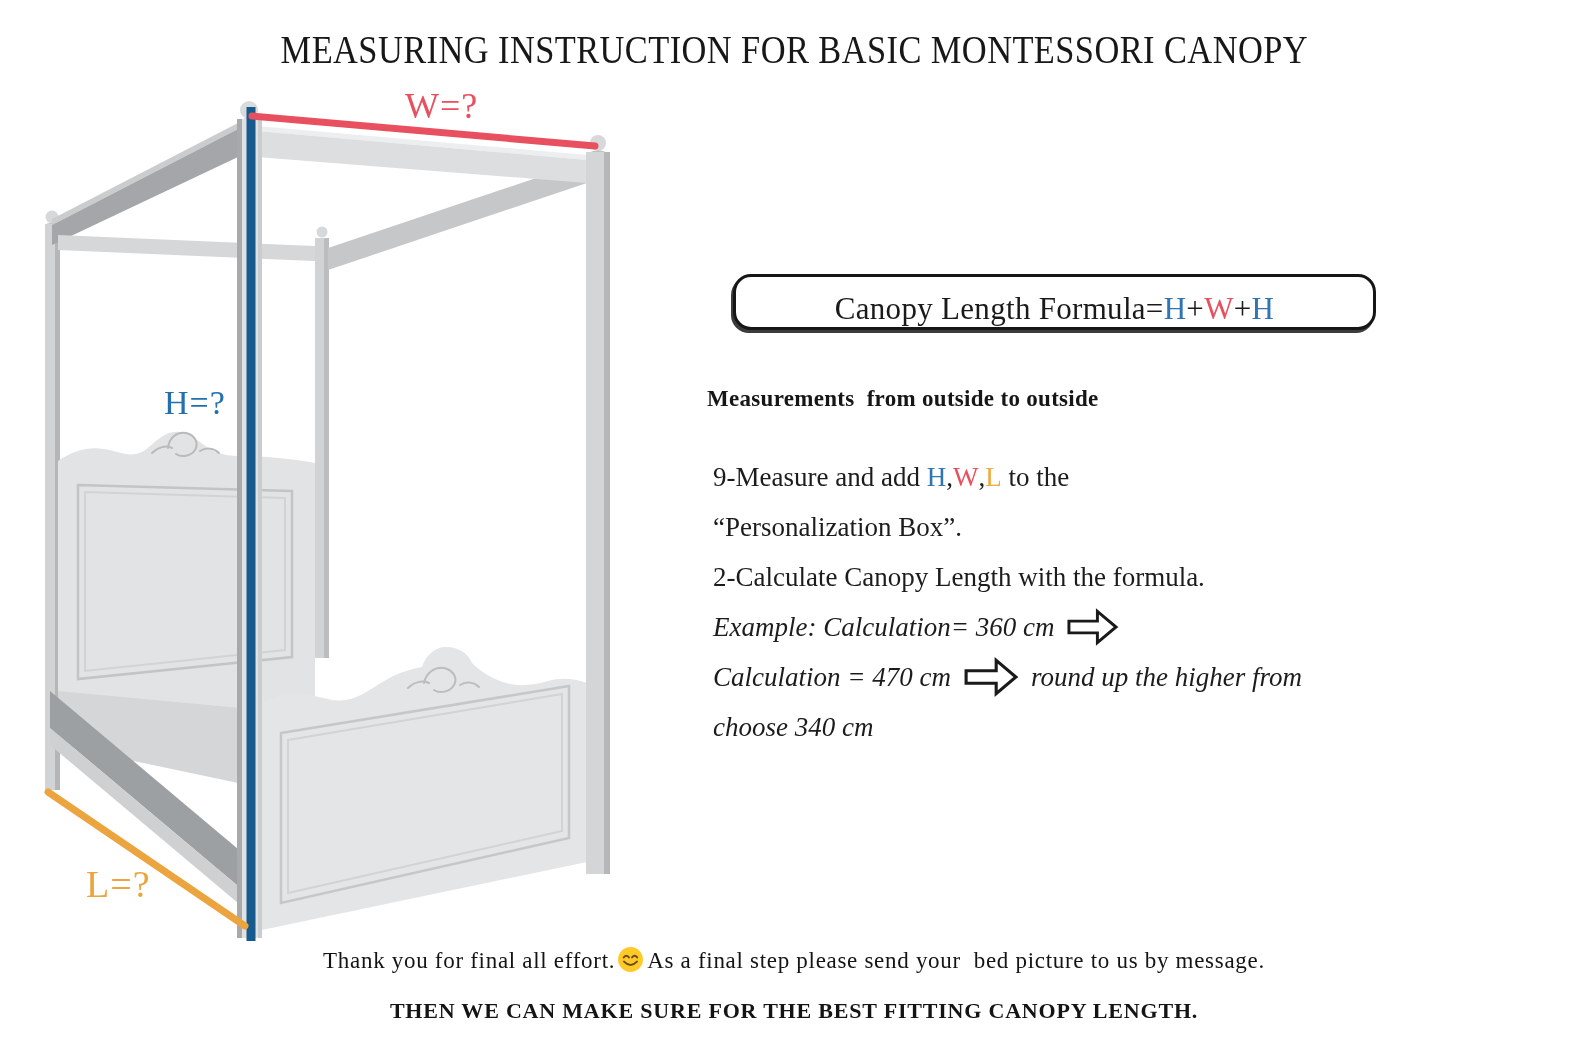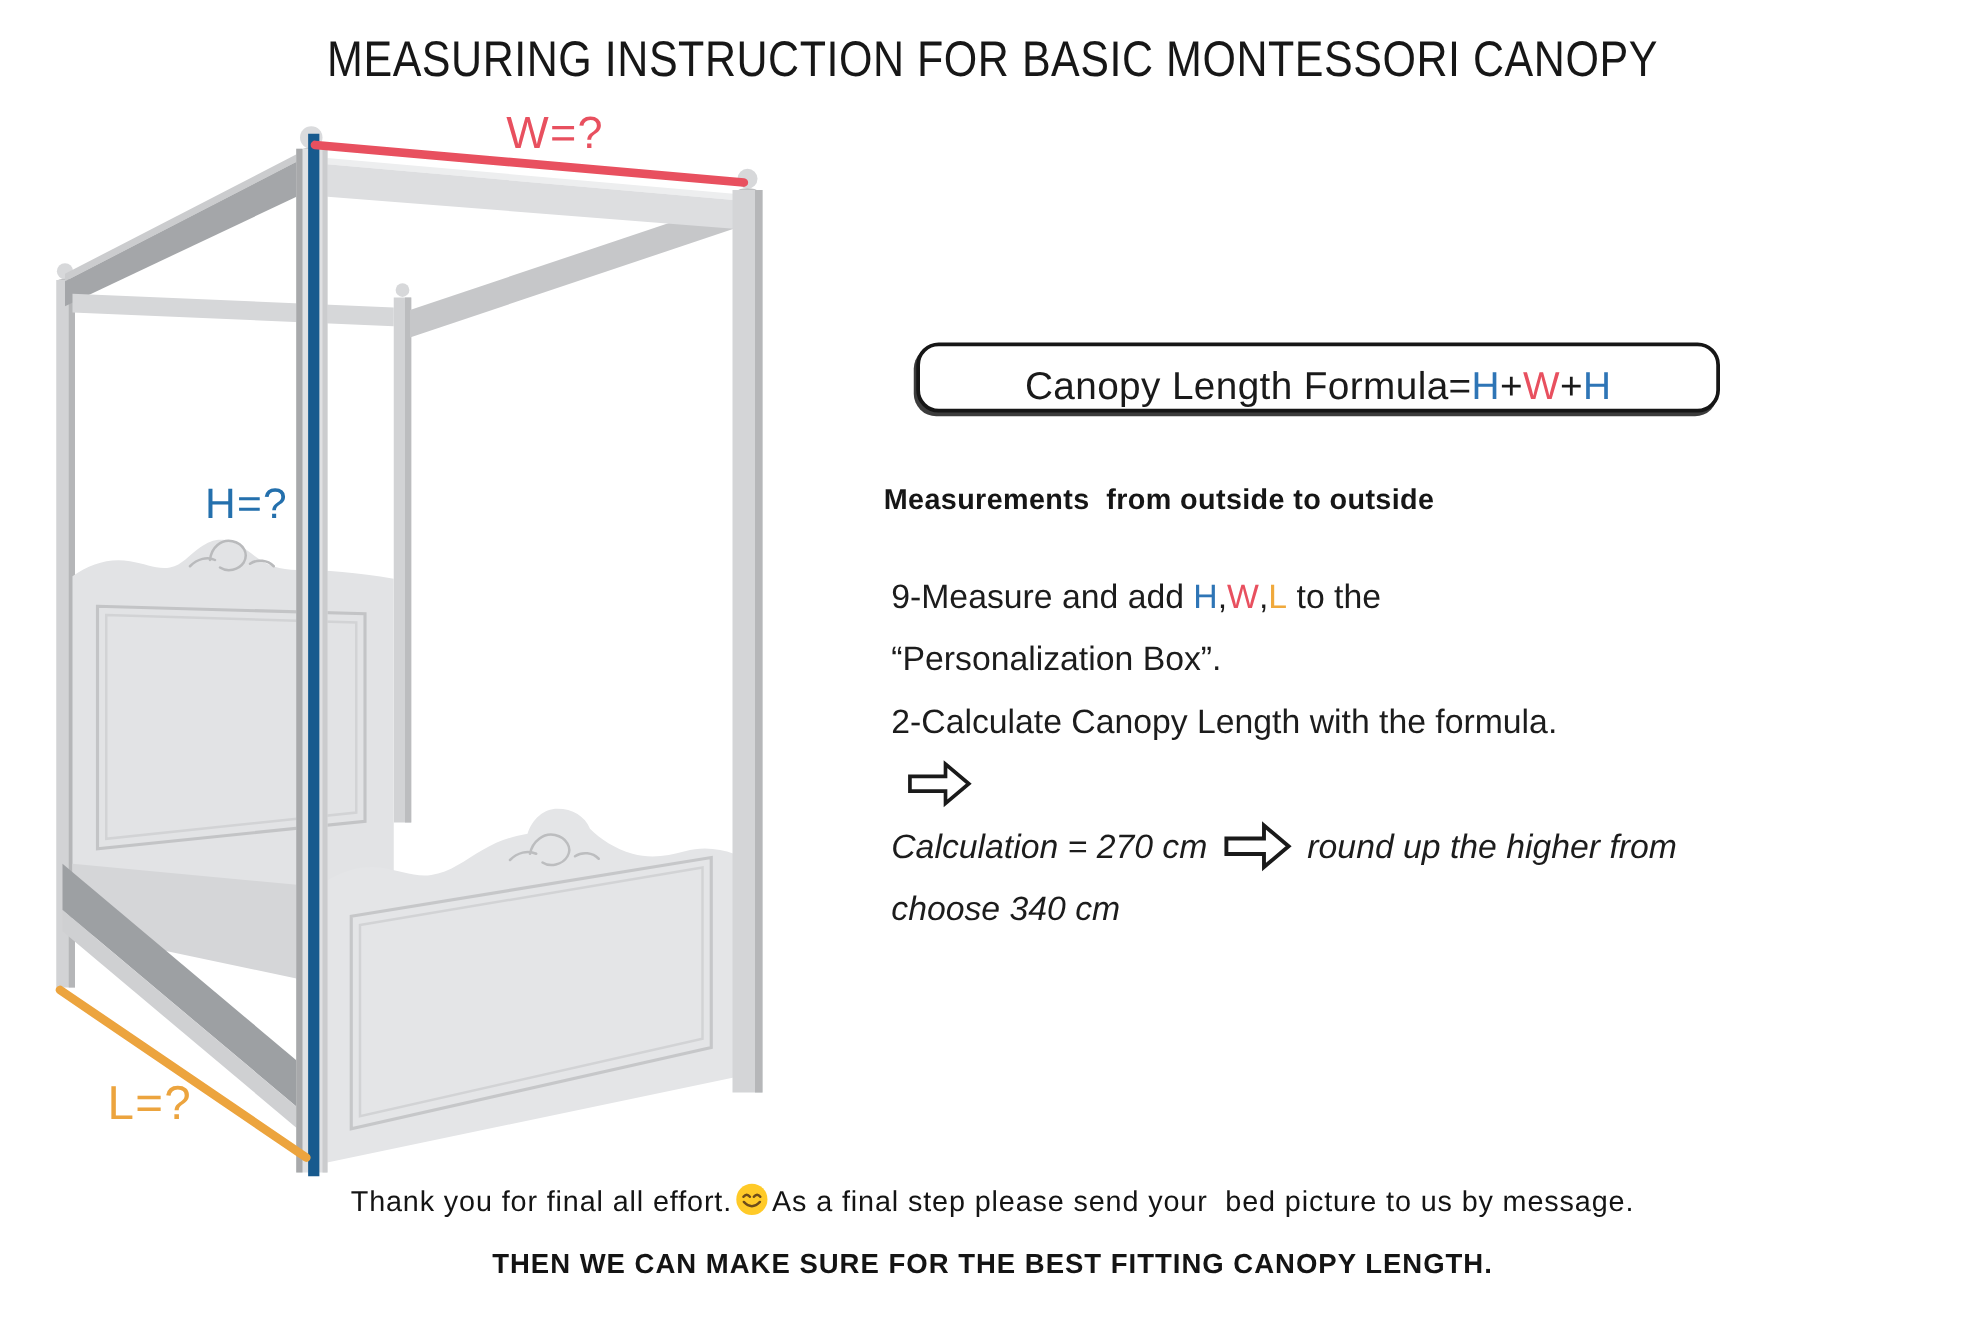--- a/index.html
+++ b/index.html
@@ -1,18 +1,18 @@
 <!DOCTYPE html>
 <html><head>
 <meta charset="utf-8">
 <style>
   html,body{margin:0;padding:0;background:#ffffff;}
   .page{
     position:relative;width:1588px;height:1059px;background:#ffffff;overflow:hidden;
-    font-family:Liberation Sans, sans-serif;color:#1e1e1e;
+    font-family:Liberation Serif, serif;color:#1e1e1e;
   }
   
   .title{position:absolute;top:26px;left:0;width:100%;text-align:center;
     font-size:40px;font-weight:400;color:#171717;white-space:nowrap;}
   .title span{display:inline-block;transform:scaleX(.86);letter-spacing:.5px;}
   
   .diagram{position:absolute;left:20px;top:85px;width:660px;height:880px;}
   .diagram svg{position:absolute;left:0;top:0;width:660px;height:880px;}
   .measure-label{position:absolute;font-weight:400;white-space:nowrap;letter-spacing:1px;}
   .lbl-w{left:385px;top:0px;font-size:36px;color:#e8505f;}
@@ -130,26 +130,27 @@
     <span class="formula-text"><span>Canopy Length Formula=</span><span class="c-h">H</span><span>+</span><span class="c-w">W</span><span>+</span><span class="c-h">H</span></span>
   </div>
 
   <div class="subheading">Measurements  from outside to outside</div>
 
   <div class="steps">
     <div class="line"><span>9-Measure and add </span><span class="c-h">H</span><span>,</span><span class="c-w">W</span><span>,</span><span class="c-l">L</span><span> to the</span></div>
     <div class="line">“Personalization Box”.</div>
     <div class="line">2-Calculate Canopy Length with the formula.</div>
     <div class="line italic">
+      <span>Example: Calculation= 360 cm</span>
       <svg class="arrow-icon" width="53" height="40" viewBox="0 0 54 40">
         <path d="M3,14 L32,14 L32,4 L51,20 L32,36 L32,26 L3,26 Z" fill="#ffffff" stroke="#1a1a1a" stroke-width="3"></path>
       </svg>
     </div>
     <div class="line italic">
-      <span>Calculation = 270 cm</span>
+      <span>Calculation = 470 cm</span>
       <svg class="arrow-icon" width="56" height="42" viewBox="0 0 54 40">
         <path d="M3,14 L32,14 L32,4 L51,20 L32,36 L32,26 L3,26 Z" fill="#ffffff" stroke="#1a1a1a" stroke-width="3"></path>
       </svg>
       <span>round up the higher from</span>
     </div>
     <div class="line italic">choose 340 cm</div>
   </div>
 
   <div class="footer">
     <div class="footer-line1"><span class="seg">Thank you for final all effort.</span><svg class="emoji-icon" width="27" height="27" viewBox="0 0 26 26">

